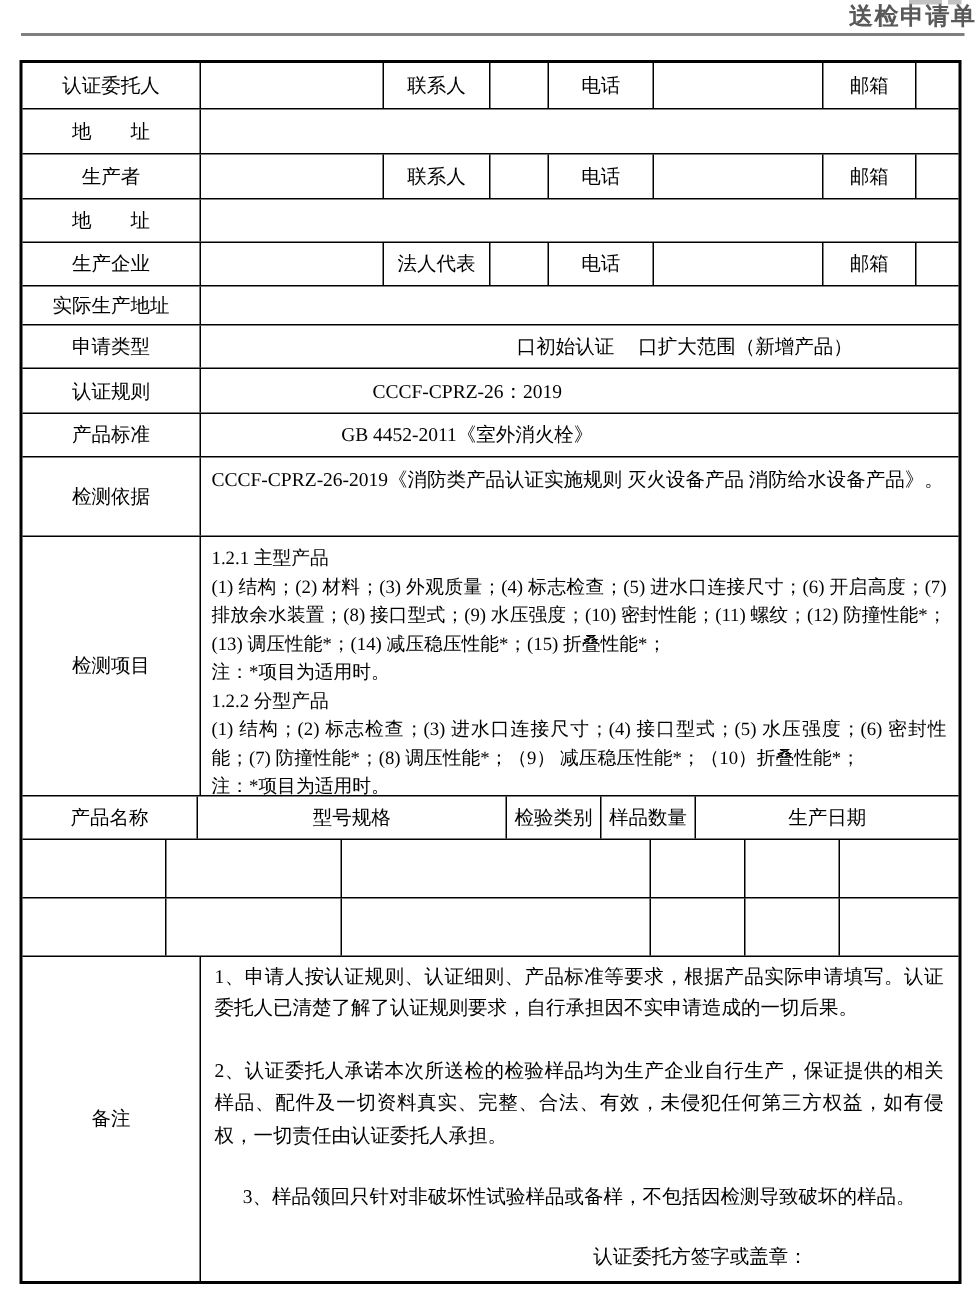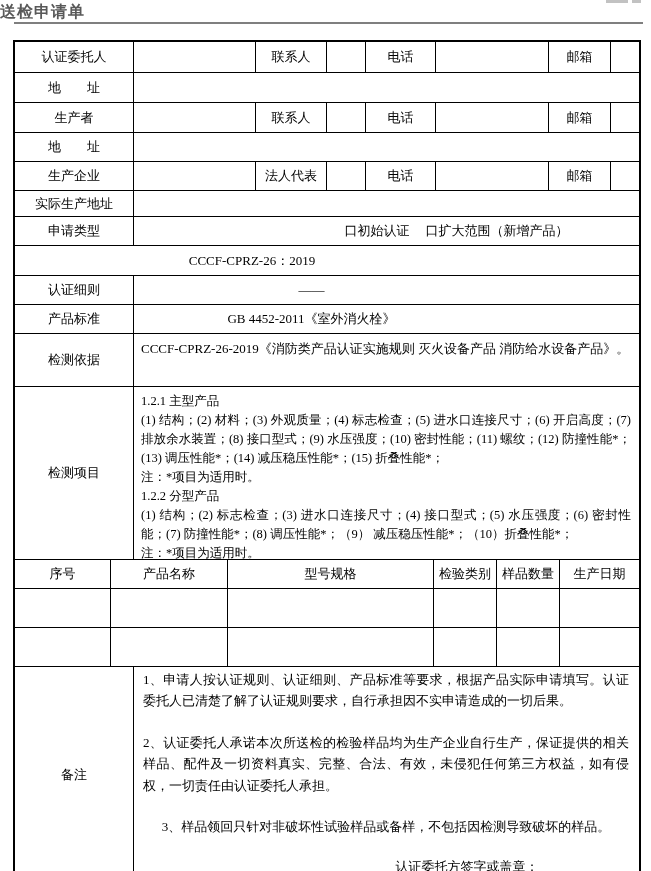--- a/index.html
+++ b/index.html
@@ -6,21 +6,21 @@
   .page {
     position:relative;
     width:651px; height:871px;
     background:#ffffff;
     font-family:"Liberation Serif","DejaVu Serif",serif;
     color:#000;
     overflow:hidden;
   }
   .doc-title {
     padding-top:3px;
-    text-align:left;
+    text-align:right;
     font-size:16px;
     font-weight:bold;
     color:#595959;
     letter-spacing:1px;
     line-height:18px;
   }
   .title-rule {
     margin:1px 8px 0 14px;
     height:2px;
     background:#7f7f7f;
@@ -164,27 +164,24 @@
 
     <div class="row rh28">
       <div class="cell w-label">申请类型</div>
       <div class="cell w-last apptype-val">
         <span>口初始认证</span>
         <span>口扩大范围（新增产品）</span>
       </div>
     </div>
 
     <div class="row rh29">
+      <div class="cell w-label">认证规则</div>
       <div class="cell w-last val-center-shift">CCCF-CPRZ-26：2019</div>
     </div>
 
-    <div class="row rh28">
-      <div class="cell w-label">认证细则</div>
-      <div class="cell w-last val-center-shift">——</div>
-    </div>
 
     <div class="row rh28">
       <div class="cell w-label">产品标准</div>
       <div class="cell w-last val-center-shift">GB 4452-2011《室外消火栓》</div>
     </div>
 
     <div class="row rh52">
       <div class="cell w-label">检测依据</div>
       <div class="cell w-last block-cell basis-cell">
         <div>CCCF-CPRZ-26-2019《消防类产品认证实施规则 灭火设备产品 消防给水设备产品》。</div>
@@ -197,21 +194,20 @@
         <div>1.2.1 主型产品</div>
         <div class="just">(1) 结构；(2) 材料；(3) 外观质量；(4) 标志检查；(5) 进水口连接尺寸；(6) 开启高度；(7) 排放余水装置；(8) 接口型式；(9) 水压强度；(10) 密封性能；(11) 螺纹；(12) 防撞性能*；(13) 调压性能*；(14) 减压稳压性能*；(15) 折叠性能*；</div>
         <div>注：*项目为适用时。</div>
         <div>1.2.2 分型产品</div>
         <div class="just">(1) 结构；(2) 标志检查；(3) 进水口连接尺寸；(4) 接口型式；(5) 水压强度；(6) 密封性能；(7) 防撞性能*；(8) 调压性能*；（9） 减压稳压性能*；（10）折叠性能*；</div>
         <div>注：*项目为适用时。</div>
       </div>
     </div>
 
     <div class="row rh28">
-      <div class="cell p1">序号</div>
       <div class="cell p2">产品名称</div>
       <div class="cell p3">型号规格</div>
       <div class="cell p4">检验类别</div>
       <div class="cell p5">样品数量</div>
       <div class="cell p6">生产日期</div>
     </div>
 
     <div class="row rh38">
       <div class="cell p1"></div>
       <div class="cell p2"></div>

